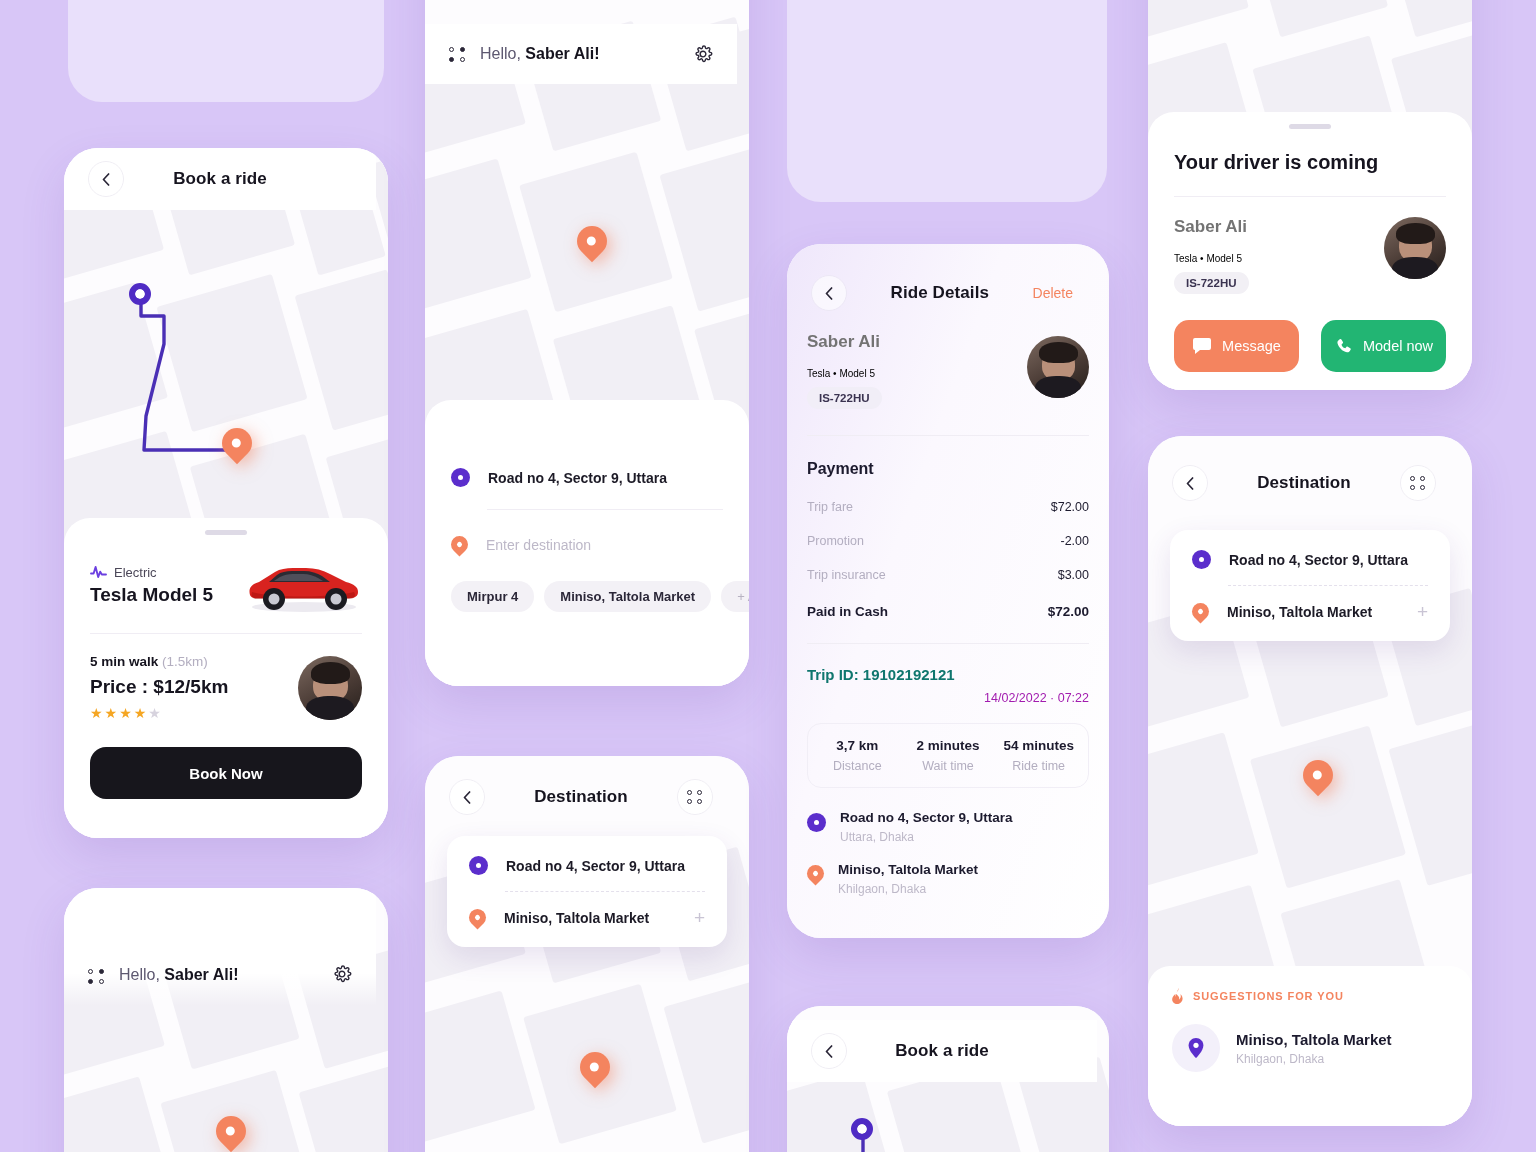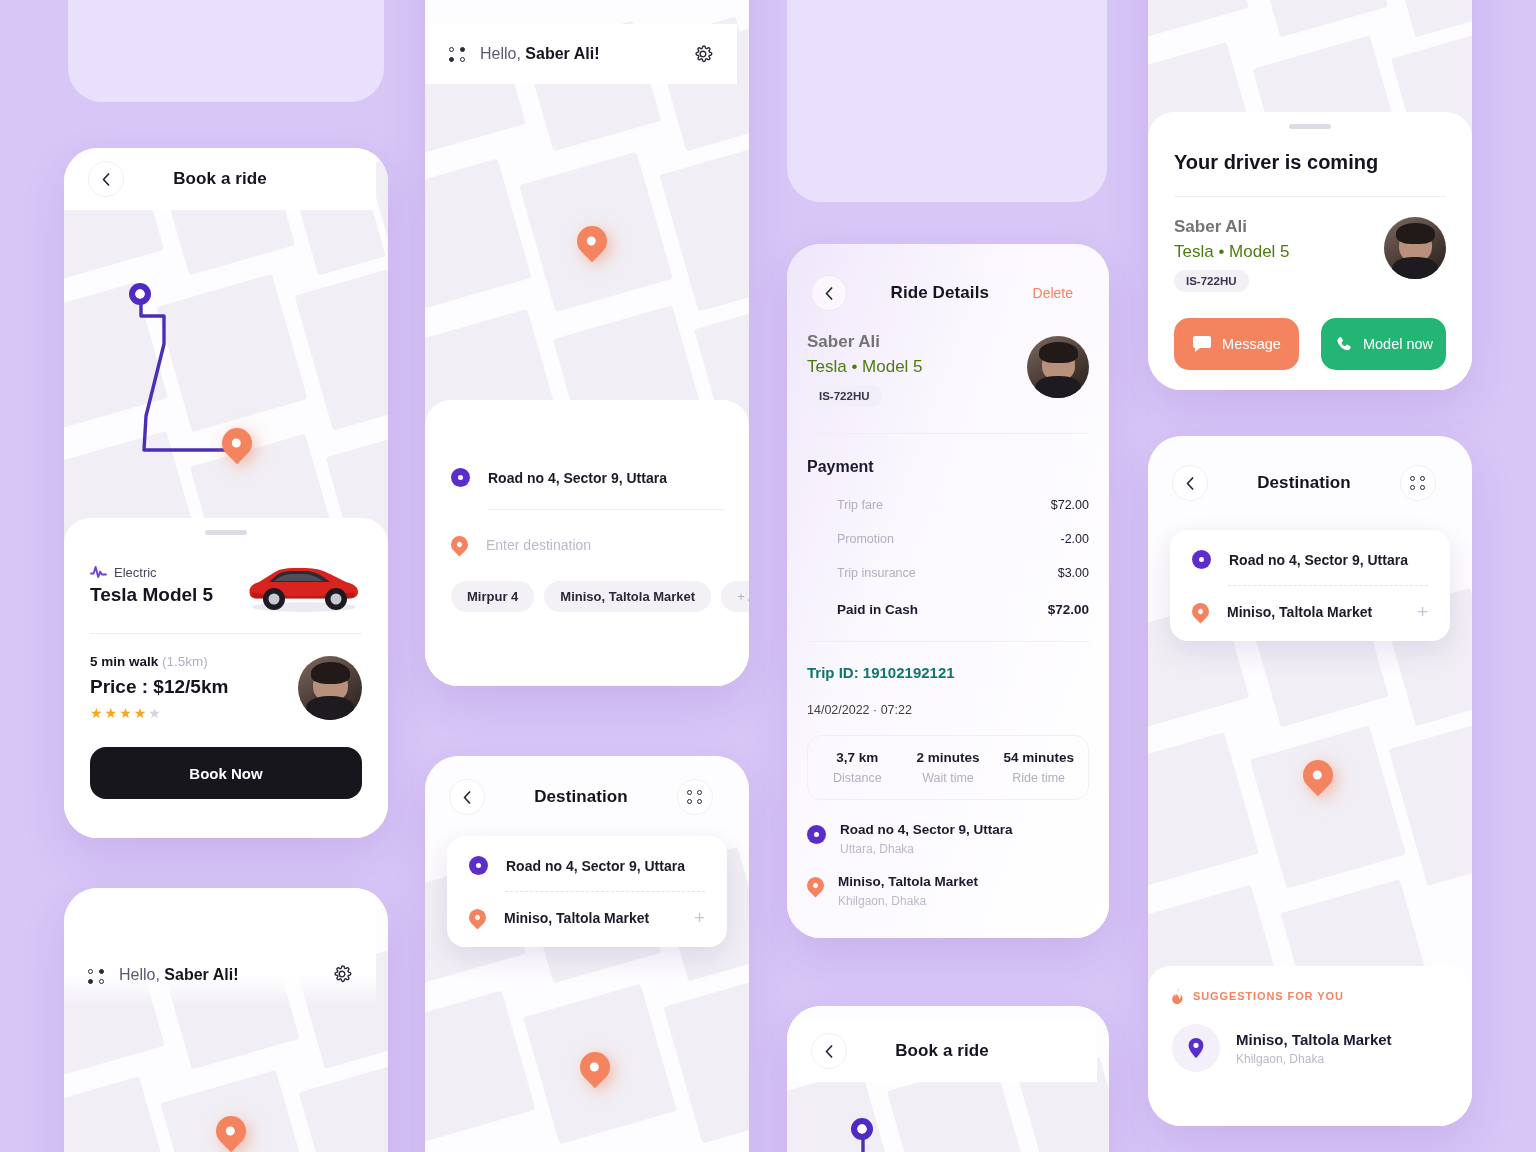--- a/index.html
+++ b/index.html
@@ -176,36 +176,36 @@
   .chip {
     background: #f3f1f6; border-radius: 16px;
     padding: 8px 16px;
     font-size: 13px; font-weight: bold; color: #2b2738;
     white-space: nowrap;
   }
   .chip.muted { color: #b7b2c2; font-weight: normal; }
 
   
   .rd-name { font-size: 17px; font-weight: bold; color: #737373; }
-  .rd-sub { font-size: 17px; color: #4d7c0f; margin-top: 5px; }
+  .rd-sub { font-size: 10px; color: #000000; margin-top: 16px; }
   .plate {
     display: inline-block; margin-top: 8px;
     background: #f1eef7; border-radius: 11px;
     padding: 5px 12px;
     font-size: 11.5px; font-weight: bold; color: #3a3350;
   }
   .sec-title { font-size: 16px; font-weight: bold; color: #1c1a2e; }
   .pay-row { display: flex; justify-content: space-between; align-items: center; }
-  .pay-k { font-size: 12.5px; color: #b3aec0; margin-left: 30px; }
+  .pay-k { font-size: 12.5px; color: #b3aec0; }
   .pay-v { font-size: 12.5px; color: #1c1a2e; }
   .pay-row.total .pay-k { color: #1c1a2e; font-weight: bold; font-size: 13.5px; }
   .pay-row.total .pay-v { font-weight: bold; font-size: 13.5px; }
   .delete { font-size: 14px; color: #f4845f; font-weight: normal; }
   .trip-id { font-size: 15px; font-weight: bold; color: #0f766e; }
-  .trip-date { font-size: 12.5px; color: #404040; margin-top: 22px; }
+  .trip-date { font-size: 12.5px; color: #a21caf; margin-top: 8px; text-align: right; }
   .stats {
     border: 1px solid #f1eef6; border-radius: 14px;
     display: flex; padding: 14px 4px;
   }
   .stat { flex: 1; text-align: center; }
   .stat b { display: block; font-size: 13.5px; color: #1c1a2e; }
   .stat span { display: block; font-size: 12.5px; color: #b3aec0; margin-top: 6px; }
   .loc-row { display: flex; gap: 14px; align-items: flex-start; }
   .loc-main { font-size: 13.5px; font-weight: bold; color: #1c1a2e; }
   .loc-sub { font-size: 12px; color: #bdb8c8; margin-top: 5px; }

